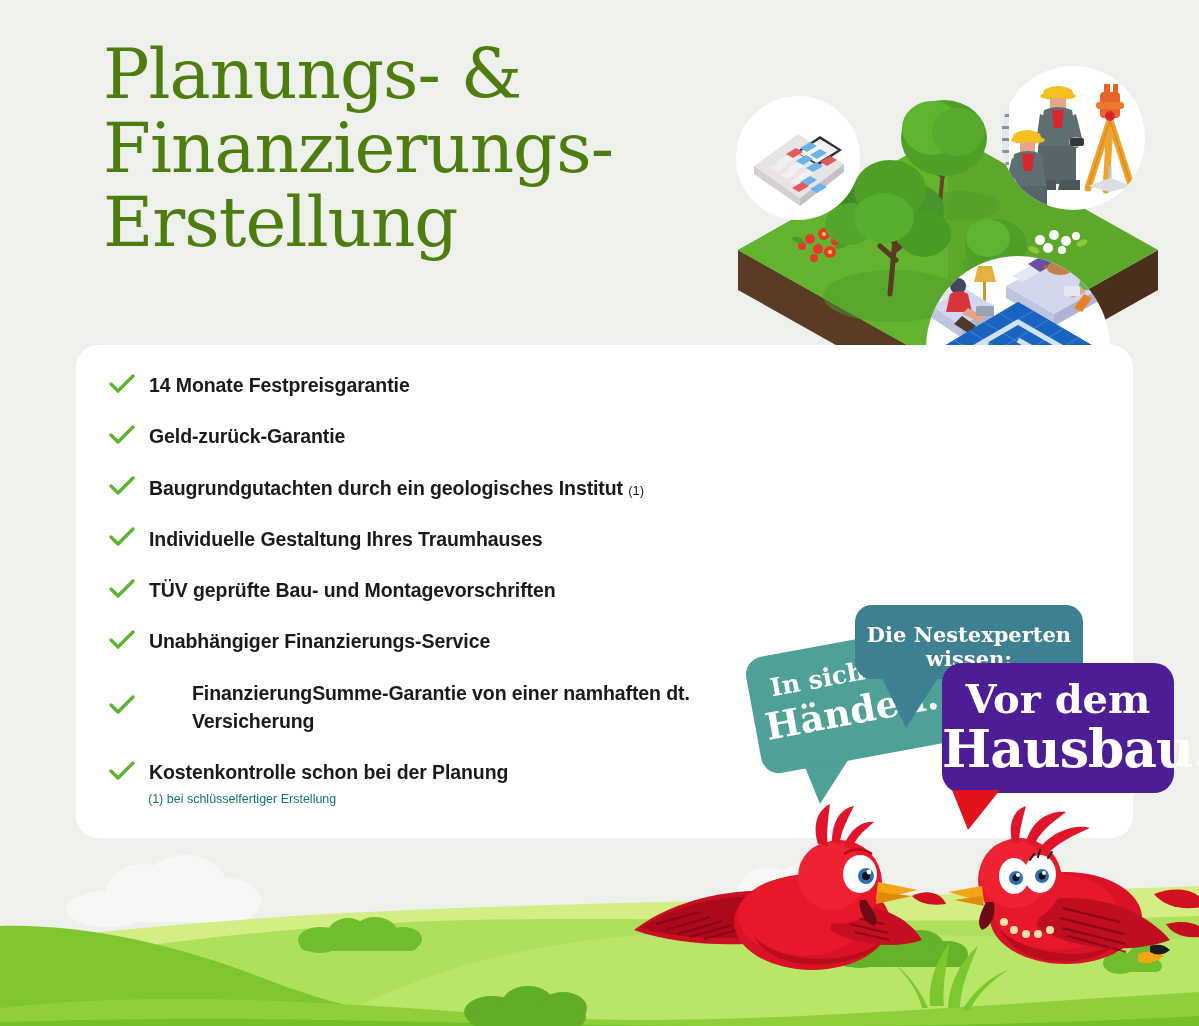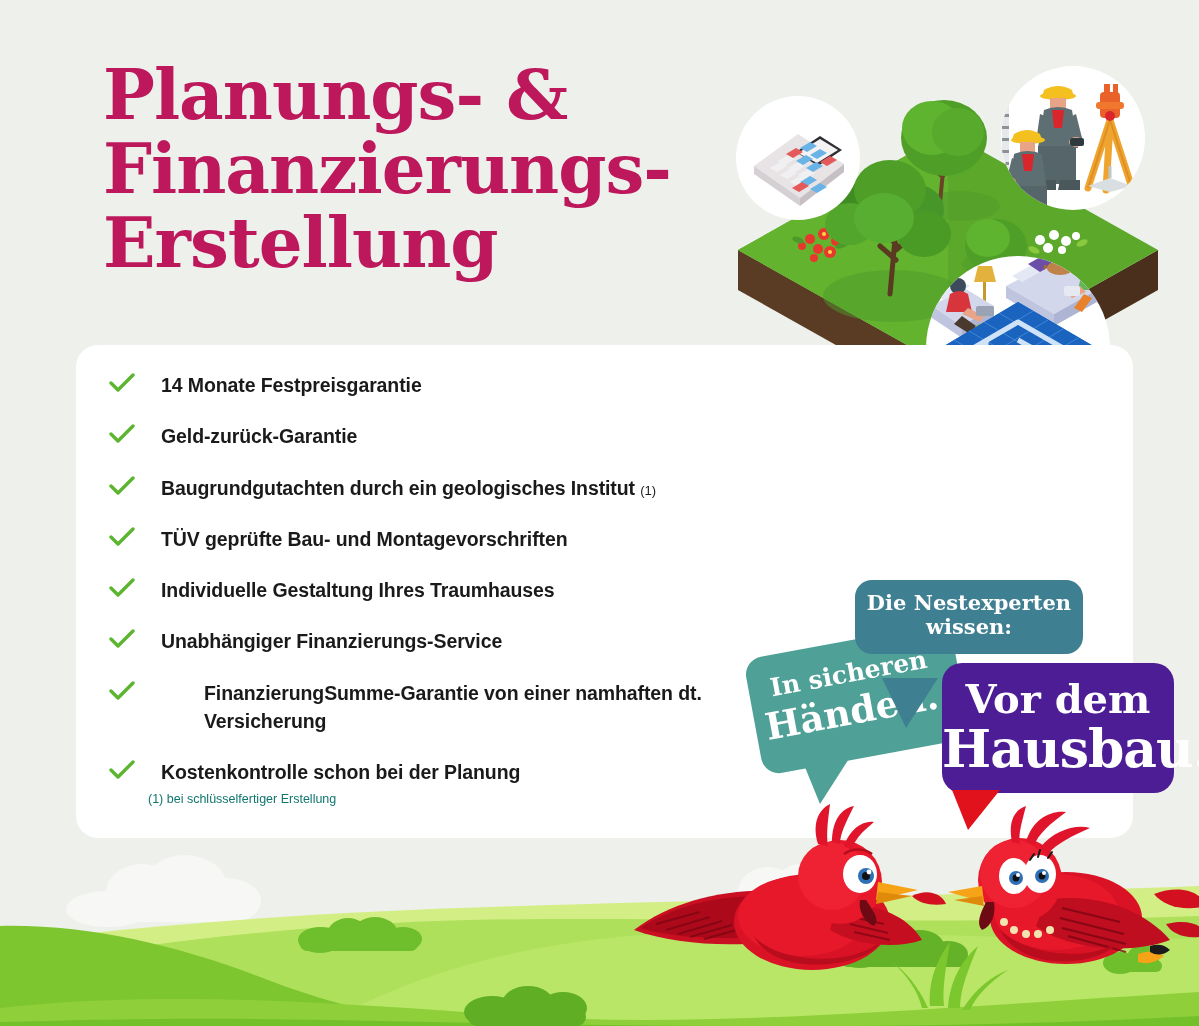--- a/index.html
+++ b/index.html
@@ -12,58 +12,57 @@
   }
   #stage{position:relative;width:1199px;height:1026px;overflow:hidden;background:#EEF0EB;}
 
   
   .landscape{position:absolute;left:0;top:820px;width:1199px;height:206px;overflow:hidden;}
 
   
   .title{
     position:absolute;left:103px;top:38px;width:640px;
     font-family:"DejaVu Serif",serif;
-    font-weight:700;
+    font-weight:400;
     font-size:69px;
     line-height:1.07;
     letter-spacing:-1px;
-    color:#be185d;
-    margin-top:20px;
+    color:#4d7c0f;
   }
   .title span{display:block;}
 
   
   .card{
     position:absolute;left:76px;top:345px;width:1057px;height:493px;
     background:#FFFFFF;border-radius:22px;
   }
   .list{position:absolute;left:33px;top:26px;width:780px;}
-  .li{display:flex;align-items:flex-start;margin-bottom:23px;gap:12px;}
+  .li{display:flex;align-items:center;margin-bottom:23px;}
   .li .chk{flex:0 0 40px;margin-top:1px;}
   .li .txt{
     font-size:19.5px;font-weight:700;color:#1A1A1A;line-height:1.45;
     letter-spacing:-0.1px;
   }
   .li .txt .sup{font-size:13px;font-weight:400;color:#1A1A1A;}
   .footnote{
     position:absolute;left:72px;top:447px;
     font-size:12.5px;font-weight:400;color:#0f766e;
   }
 
   
   .iso{position:absolute;left:718px;top:28px;width:460px;height:420px;}
 
   
   .bub{position:absolute;color:#fff;text-align:center;
        font-family:"DejaVu Serif",serif;font-weight:700;}
 
   .bub-top{
-    left:855px;top:580px;width:228px;height:74px;
+    left:855px;top:605px;width:228px;height:74px;
     background:#3E7F91;border-radius:17px;
-    font-size:21px;line-height:1.15;padding-top:11px;
+    font-size:21px;line-height:1.15;padding-top:18px;
     box-sizing:border-box;z-index:6;
   }
   .bub-left{
     left:752px;top:640px;width:210px;height:118px;
     background:#4FA097;border-radius:18px;
     transform:rotate(-10.5deg);z-index:5;
   }
   .bub-left .l1{position:absolute;left:22px;top:18px;font-size:25px;}
   .bub-left .l2{position:absolute;left:10px;top:48px;font-size:37px;white-space:nowrap;}
   .bub-red{
@@ -413,30 +412,30 @@
         </span>
         <span class="txt"><span>Baugrundgutachten durch ein geologisches Institut</span> <span class="sup">(1)</span></span>
       </div>
 
       <div class="li">
         <span class="chk">
           <svg width="26" height="22" viewBox="0 0 26 22">
               <path d="M2 11 L9 18 L24 3" stroke="#5CB531" stroke-width="3.4" fill="none" stroke-linecap="round" stroke-linejoin="round"></path>
             </svg>
         </span>
+        <span class="txt"><span>Individuelle Gestaltung Ihres Traumhauses</span></span>
+      </div>
+
+      <div class="li">
+        <span class="chk">
+          <svg width="26" height="22" viewBox="0 0 26 22">
+              <path d="M2 11 L9 18 L24 3" stroke="#5CB531" stroke-width="3.4" fill="none" stroke-linecap="round" stroke-linejoin="round"></path>
+            </svg>
+        </span>
         <span class="txt"><span>TÜV geprüfte Bau- und Montagevorschriften</span></span>
-      </div>
-
-      <div class="li">
-        <span class="chk">
-          <svg width="26" height="22" viewBox="0 0 26 22">
-              <path d="M2 11 L9 18 L24 3" stroke="#5CB531" stroke-width="3.4" fill="none" stroke-linecap="round" stroke-linejoin="round"></path>
-            </svg>
-        </span>
-        <span class="txt"><span>Individuelle Gestaltung Ihres Traumhauses</span></span>
       </div>
 
       <div class="li">
         <span class="chk">
           <svg width="26" height="22" viewBox="0 0 26 22">
               <path d="M2 11 L9 18 L24 3" stroke="#5CB531" stroke-width="3.4" fill="none" stroke-linecap="round" stroke-linejoin="round"></path>
             </svg>
         </span>
         <span class="txt"><span>Unabhängiger Finanzierungs-Service</span></span>
       </div>

